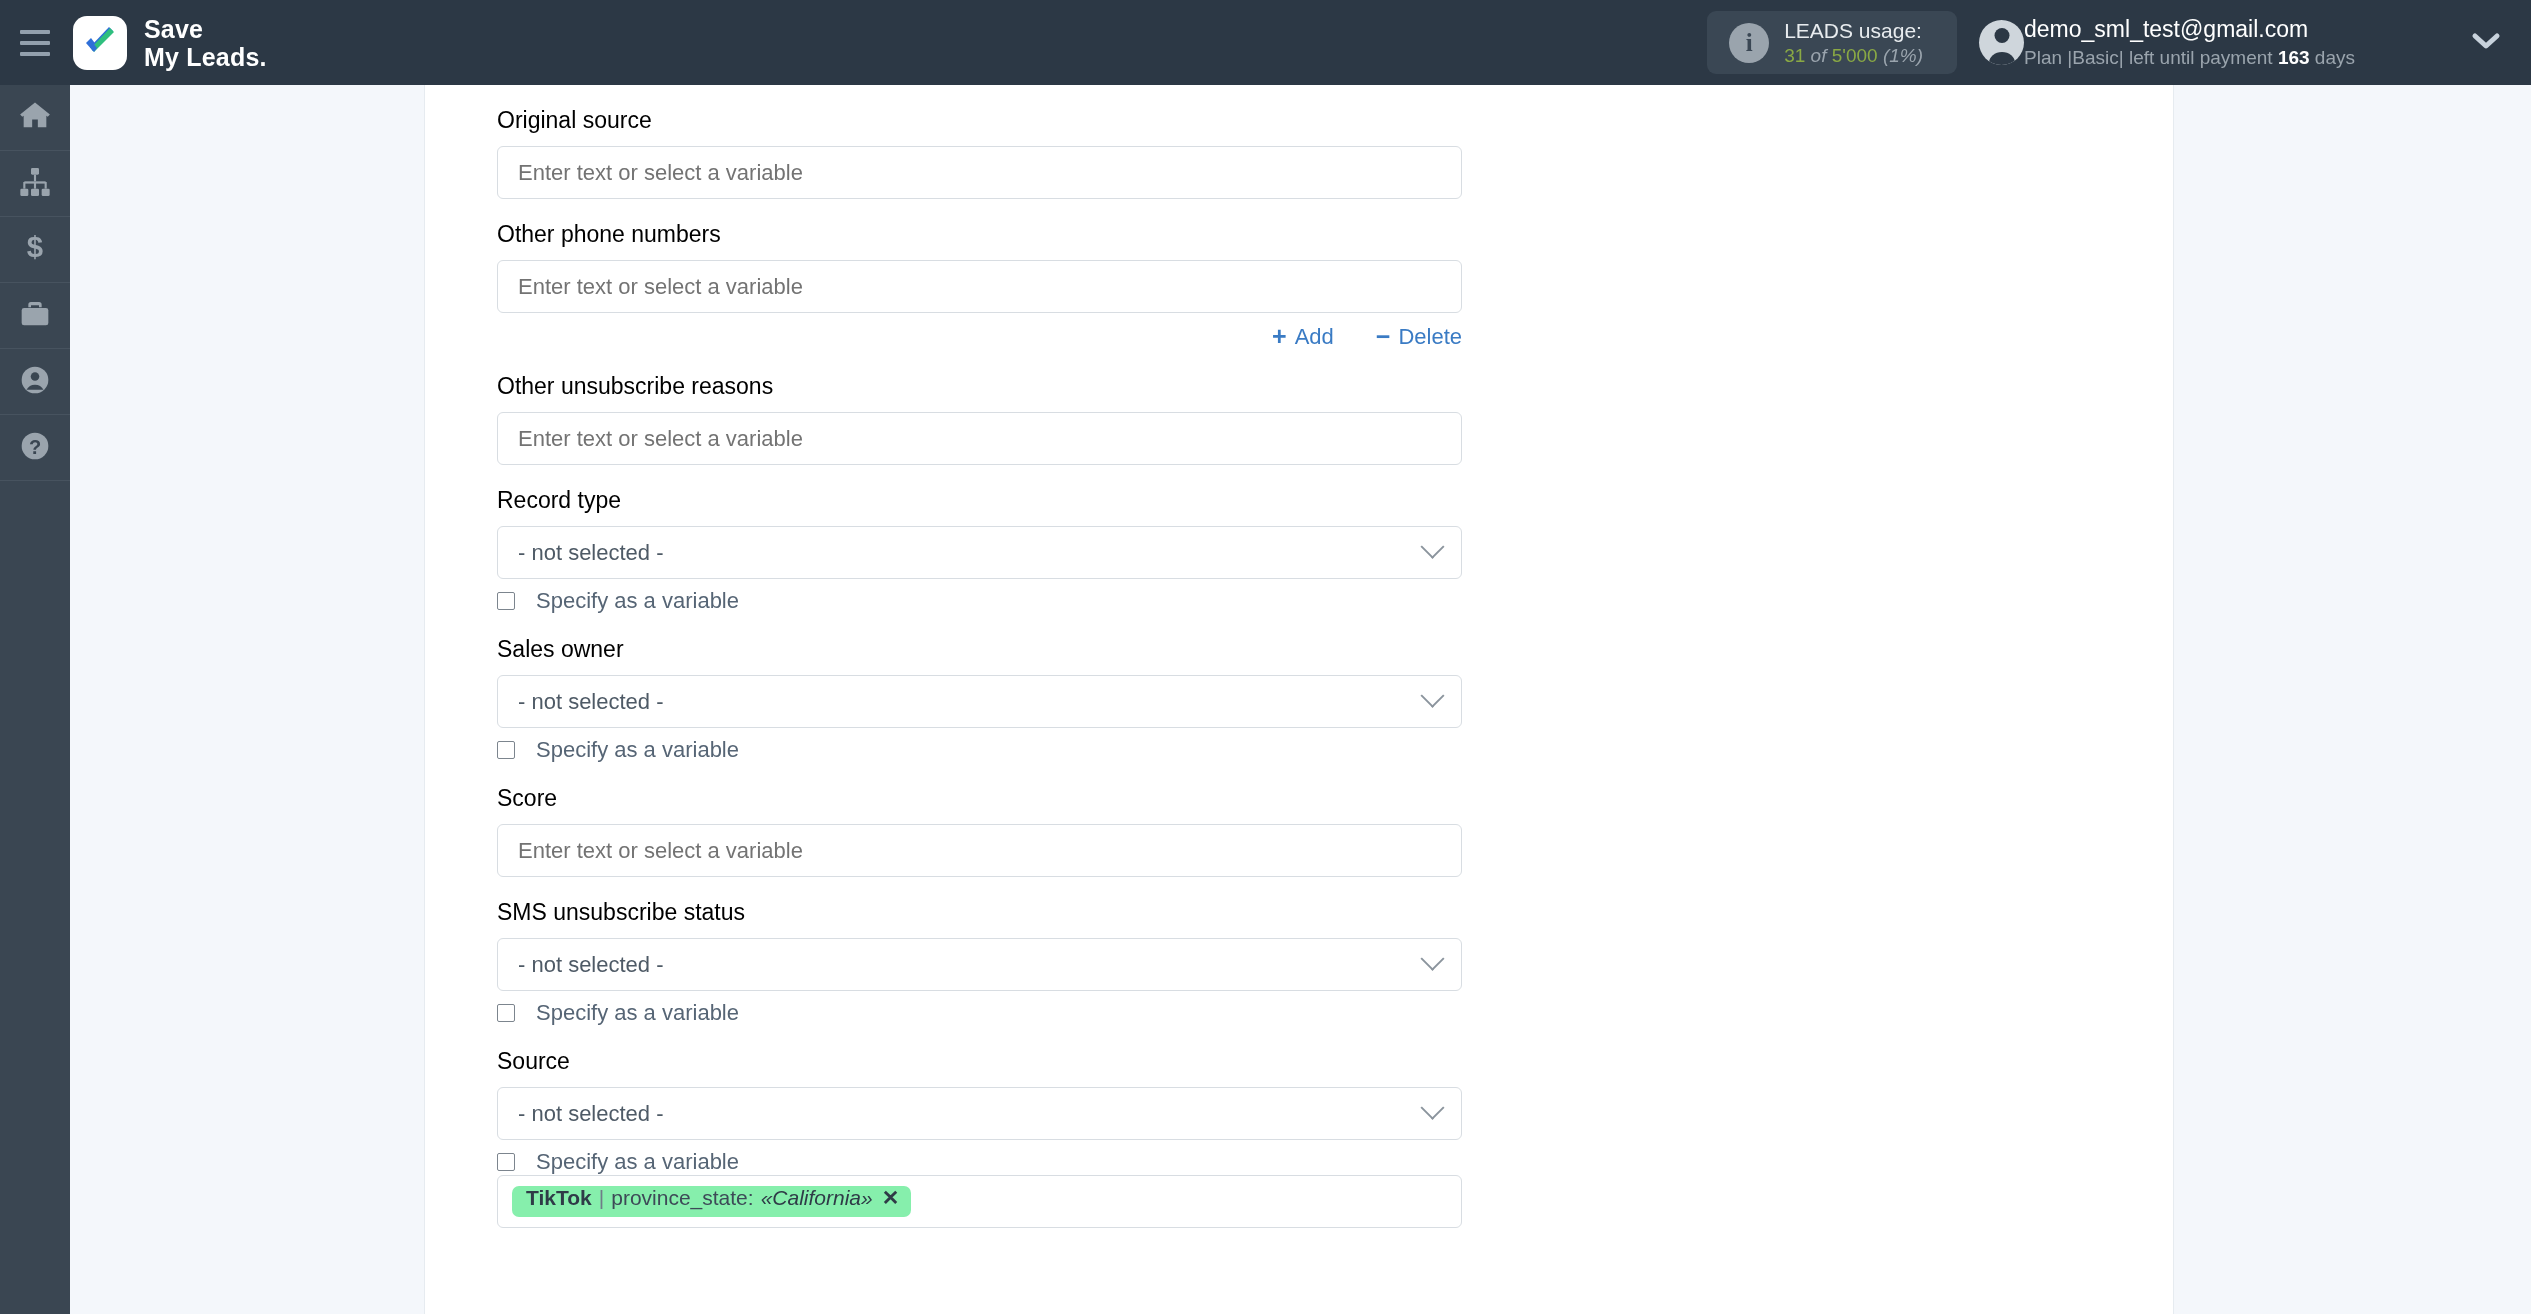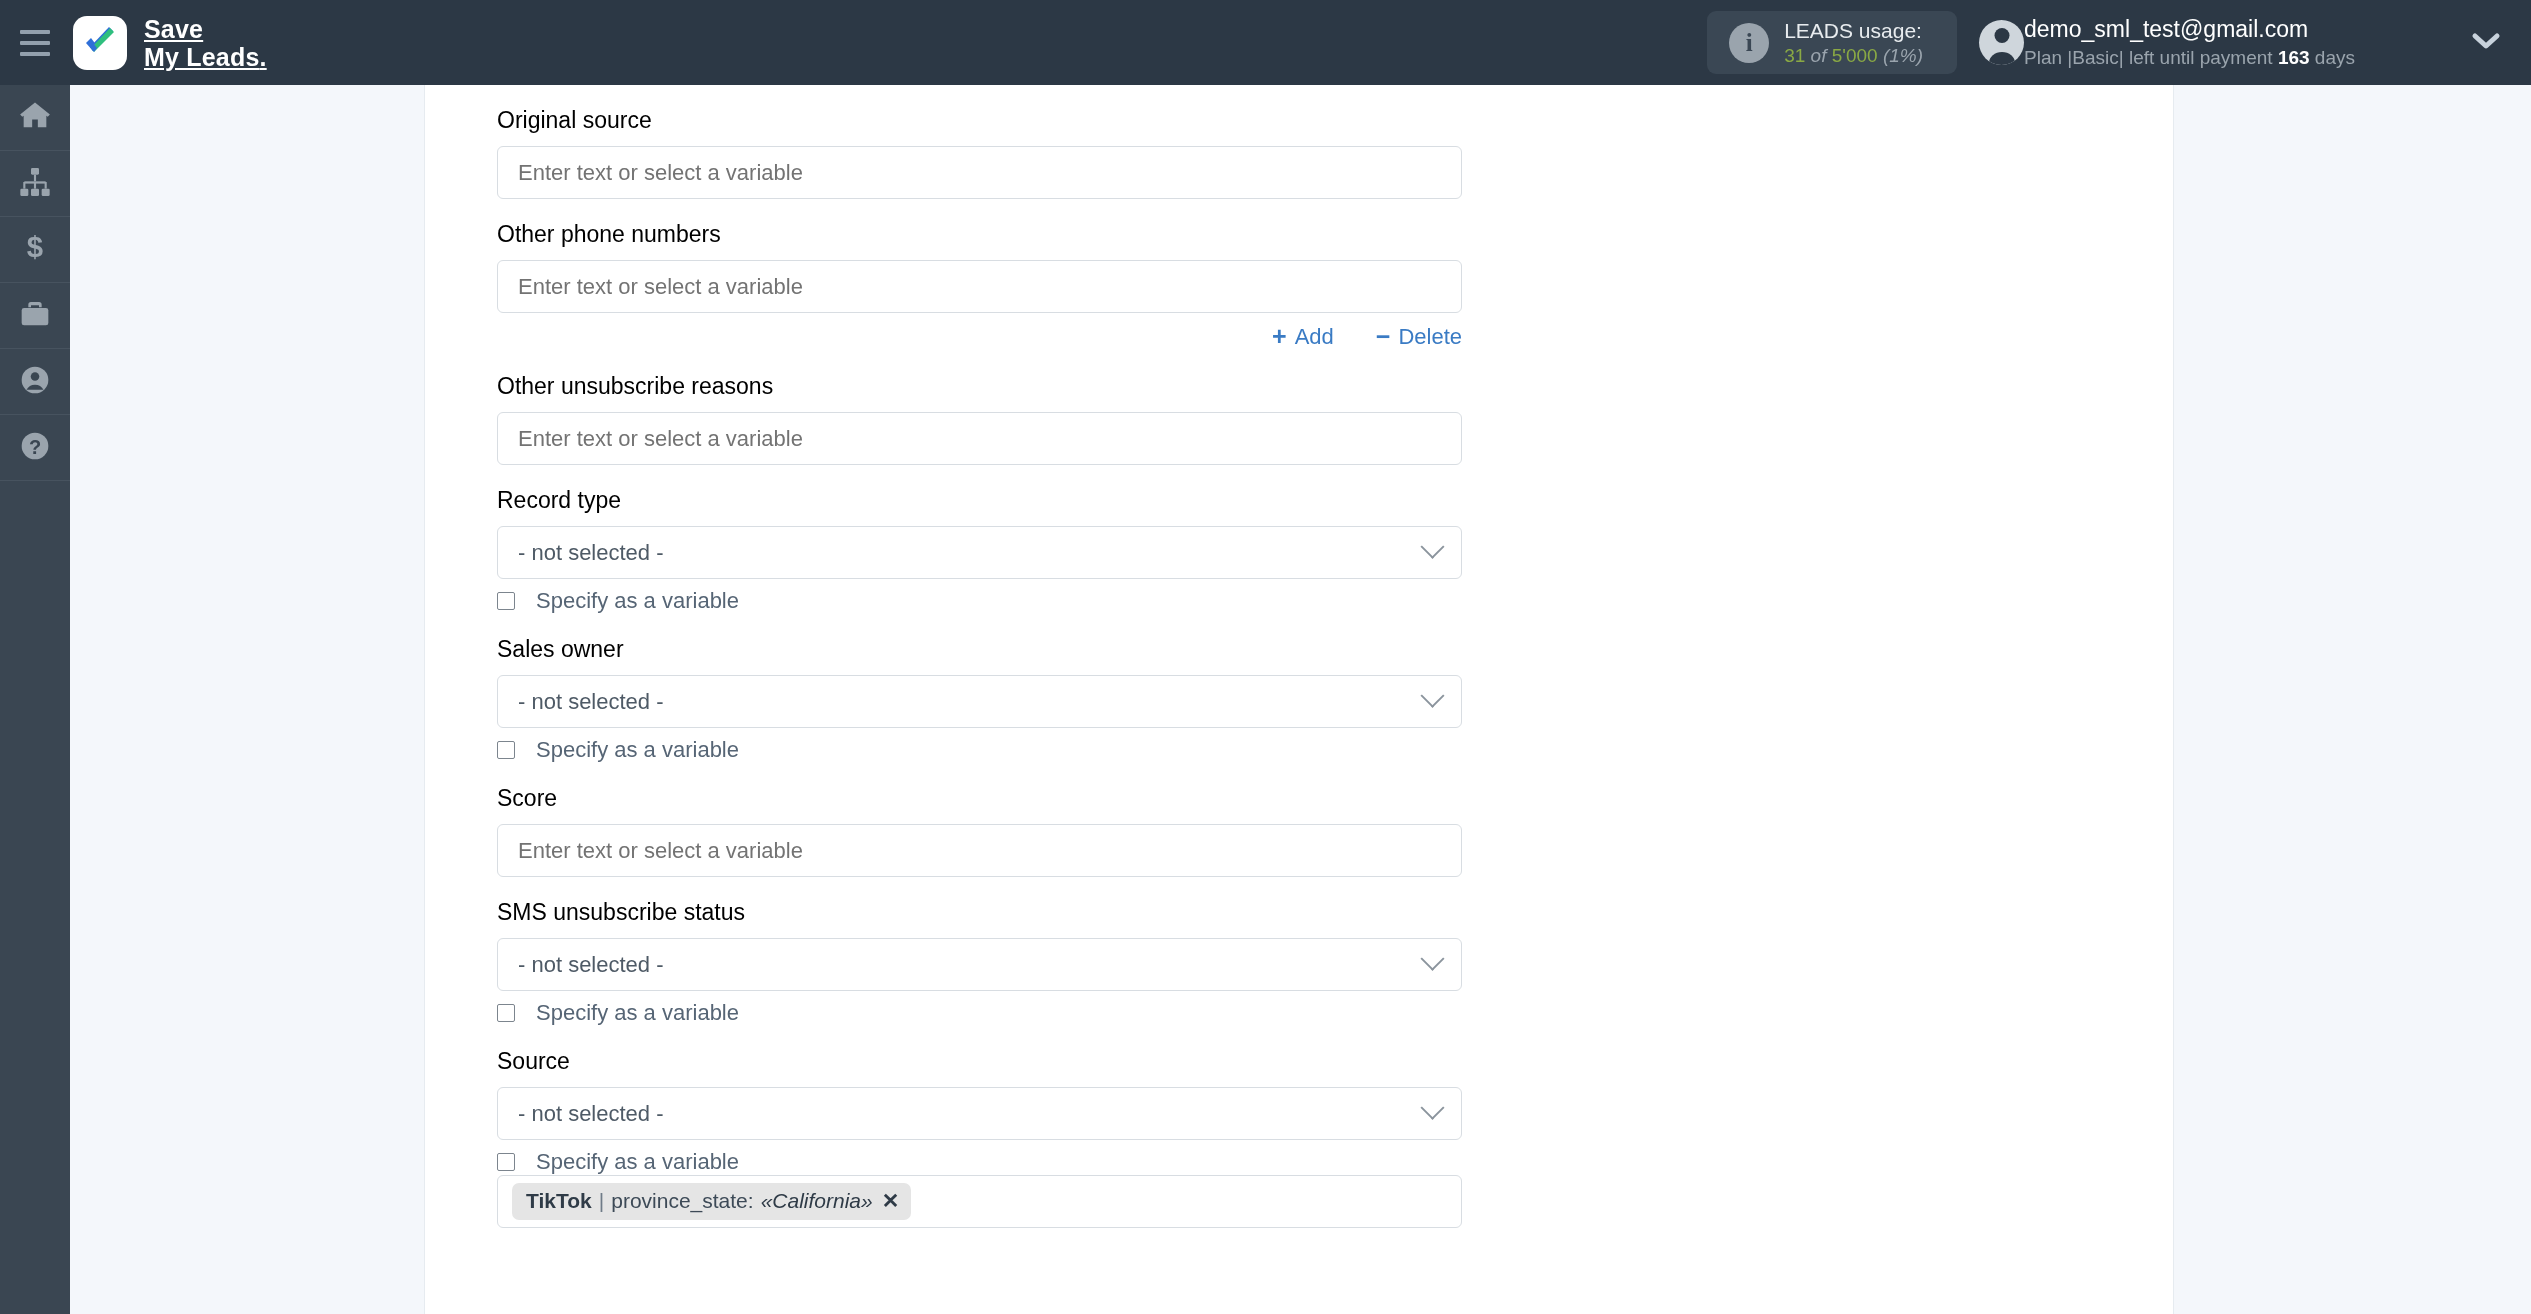--- a/index.html
+++ b/index.html
@@ -29,21 +29,21 @@
     background: #93a0ad; border-radius: 1px;
   }
   .brand { display: flex; align-items: center; gap: 17px; margin-left: 3px; }
   .brand-logo {
     width: 54px; height: 54px; background: #ffffff;
     border-radius: 14px; position: relative;
     display: flex; align-items: center; justify-content: center;
   }
   .brand-name {
     color: #ffffff; font-size: 25px; font-weight: bold;
-    line-height: 1.12; letter-spacing: .2px; text-decoration: underline;
+    line-height: 1.12; letter-spacing: .2px;
   }
   .brand-name .dot { color: #ffffff; }
 
   .header-right {
     margin-left: auto; display: flex; align-items: center;
     height: 85px; padding-right: 16px;
   }
   .usage-badge {
     background: #3a4754; border-radius: 9px;
     height: 63px; display: flex; align-items: center;
@@ -170,22 +170,22 @@
   .chk-label { color: #566575; font-size: 22px; }
 
   .tag-input {
     width: 965px; min-height: 53px;
     border: 1px solid #d8dde2; border-radius: 6px;
     background: #ffffff;
     display: flex; align-items: center;
     padding: 7px 14px;
   }
   .tag {
-    background: #e5e5e5; border-radius: 7px;
-    padding: 6px 12px 7px 14px;
+    background: #86efac; border-radius: 7px;
+    padding: 0 12px 7px 14px;
     display: flex; align-items: baseline; gap: 7px;
     font-size: 21px; color: #2f3b47;
     white-space: nowrap;
   }
   .tag .src { font-weight: bold; }
   .tag .bar { color: #6f7b88; }
   .tag .key { color: #3d4a57; }
   .tag .val { font-style: italic; }
   .tag .x { font-weight: bold; cursor: pointer; margin-left: 2px; }
 </style>

